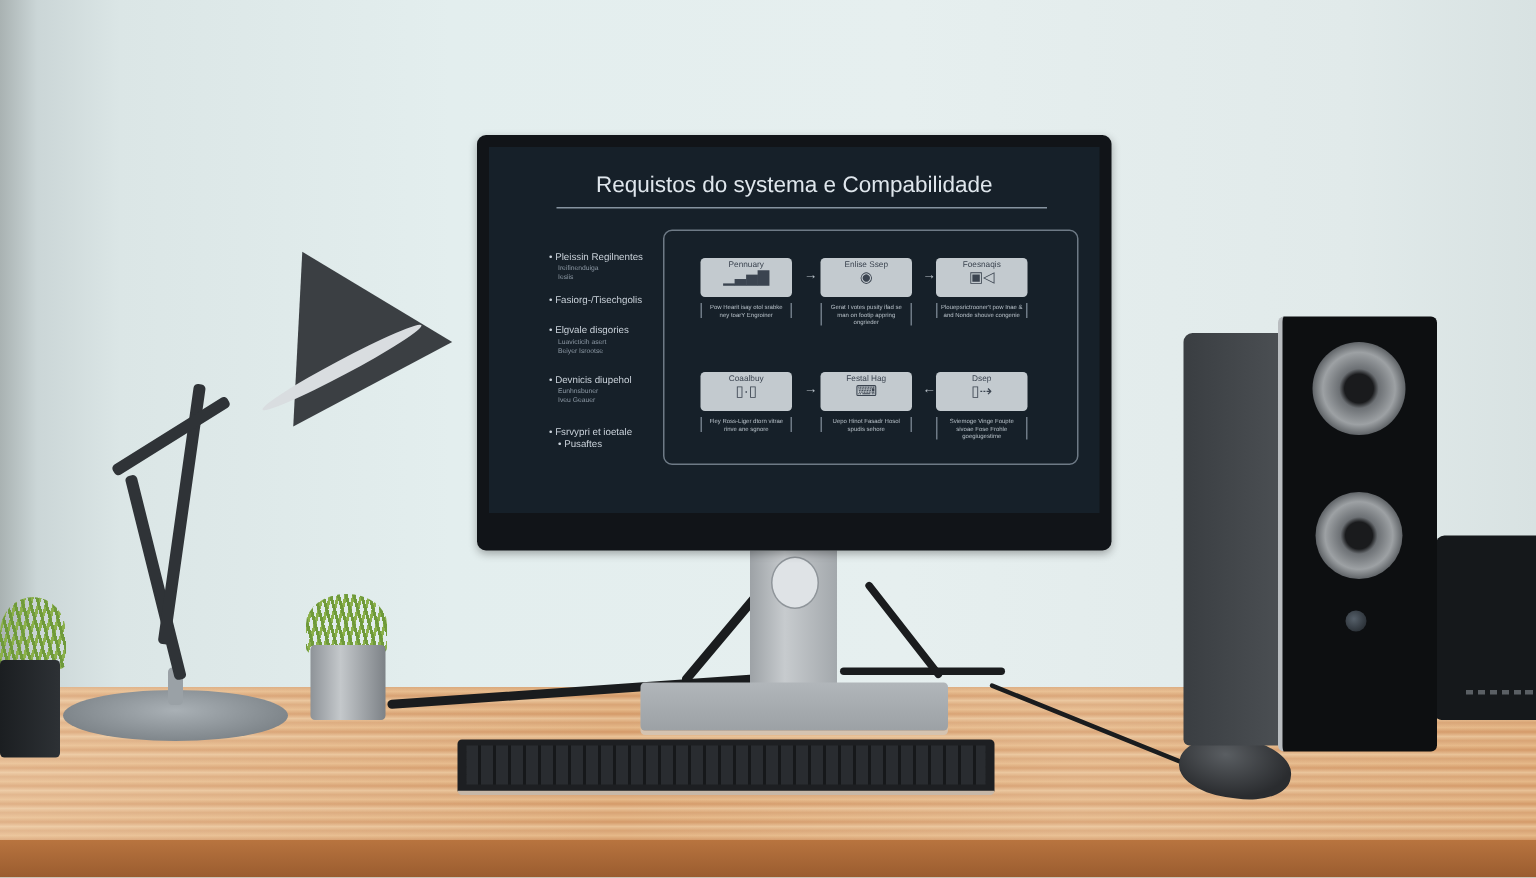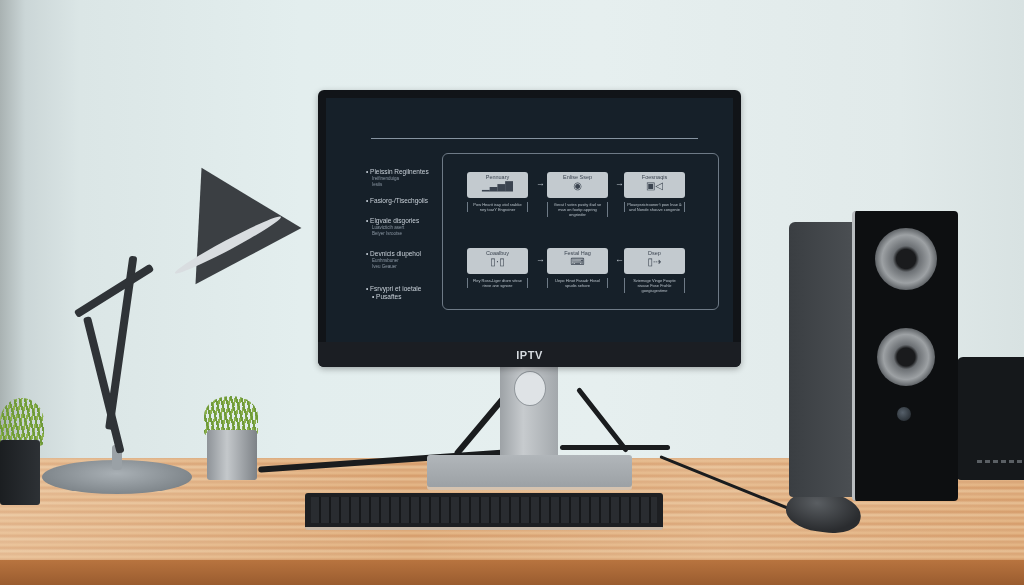--- a/index.html
+++ b/index.html
@@ -119,20 +119,21 @@
 <div class="cable" style="left:560px;top:445px;width:110px;height:5px;"></div>
 <div class="cable" style="left:600px;top:380px;width:5px;height:80px;transform:rotate(-38deg);"></div>
 <div class="cable" style="left:660px;top:455px;width:150px;height:3px;transform:rotate(22deg);transform-origin:left;"></div>
 
 <div class="stand-neck"></div>
 <div class="stand-hole"></div>
 <div class="stand-base"></div>
 
 <div class="monitor">
   <div class="screen">
+    <div class="screen-title">Requistos do systema e Compabilidade</div>
     <div class="title-rule"></div>
 
     <div class="left-list">
       <div class="li">
         <div class="li-main">Pleissin Regilnentes</div>
         <div class="li-sub">Ireifinenduiga</div>
         <div class="li-sub">Iesiis</div>
       </div>
       <div class="li" style="margin-bottom:12px">
         <div class="li-main">Fasiorg-/Tisechgolis</div>
@@ -188,23 +189,20 @@
     </div>
     <div class="node-desc" style="left:221px;top:180px;">Uepo Hinot Fasadr Hosol spudis sehore</div>
     <div class="arrow" style="left:289px;top:156px;">←</div>
 
     <div class="node" style="left:298px;top:150px;">
       <span class="node-label">Dsep</span>
       <span class="node-icon">▯⇢</span>
     </div>
     <div class="node-desc" style="left:298px;top:180px;">Sviemoge Vinge Foupte sivoae Fose Frohle goegiugestime</div>
   </div>
-  <div class="chin">
-    <span class="chin-label">IPTV</span>
-  </div>
 </div>
 
 <div class="keyboard">
   <div class="keys"></div>
 </div>
 <div class="mouse"></div>
 
 <div class="box">
   <div class="box-vent"></div>
 </div>

